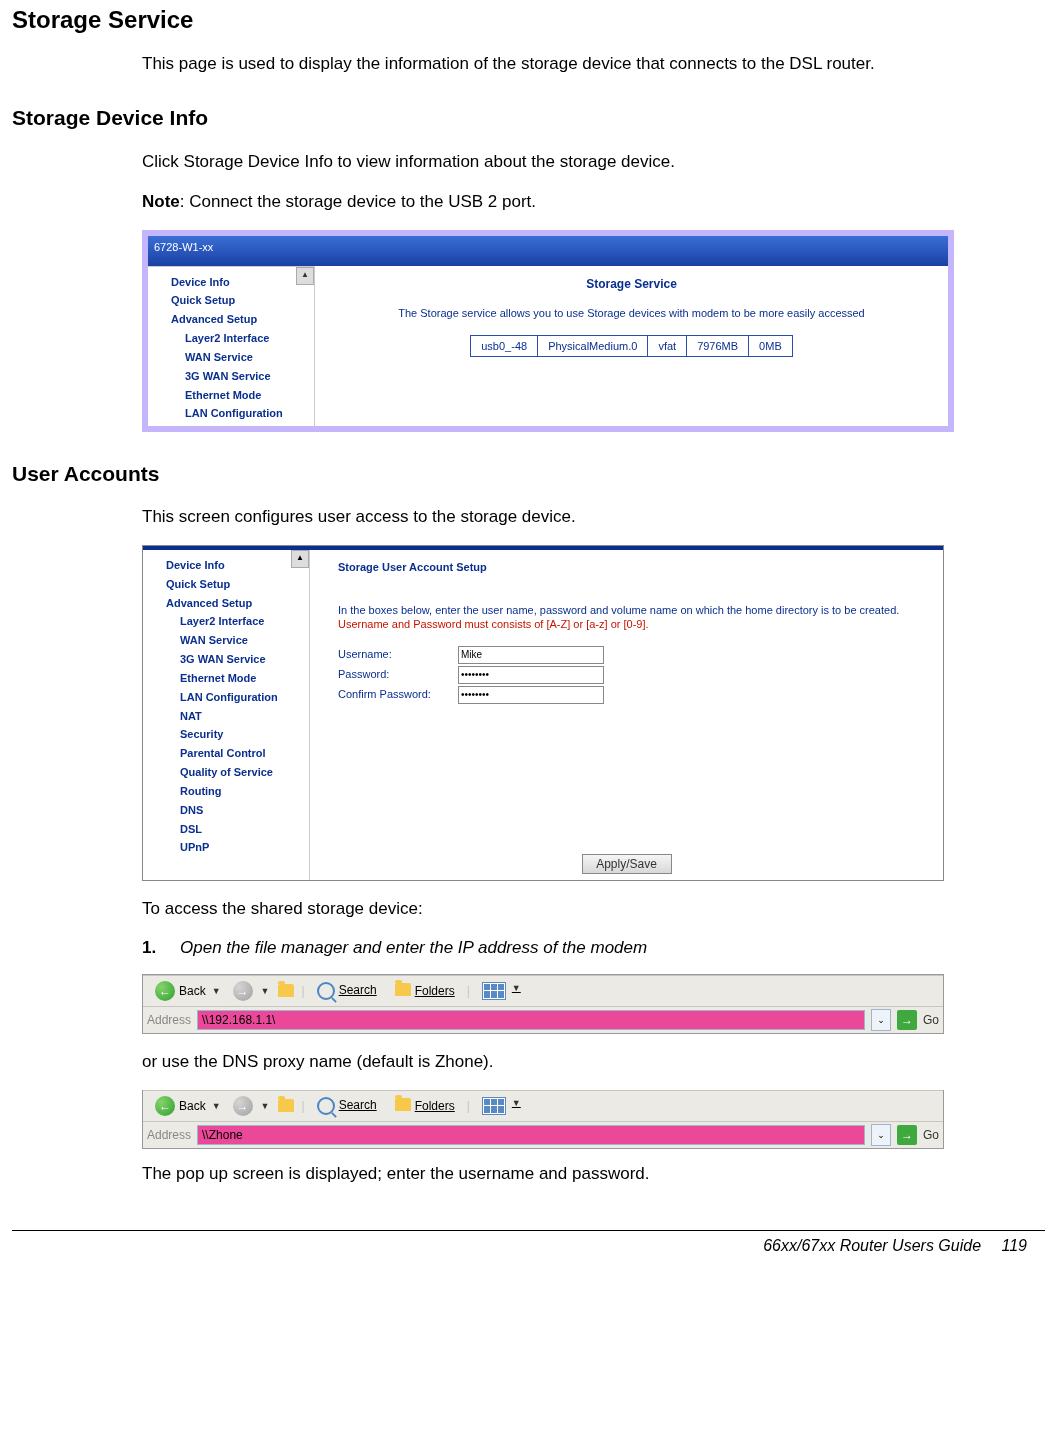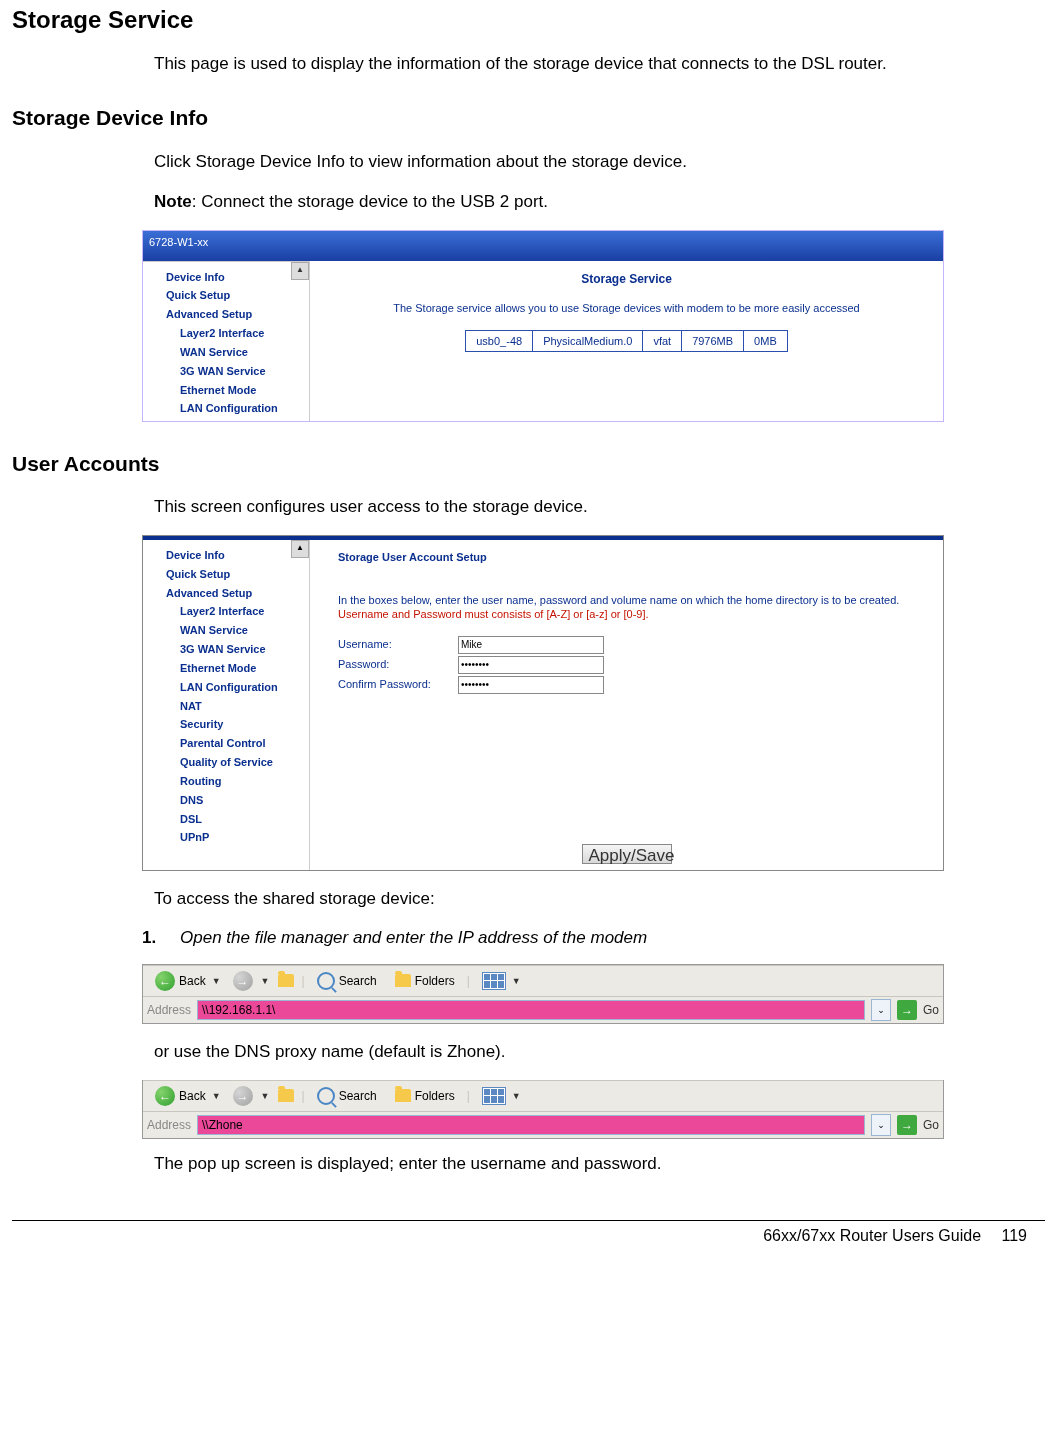--- a/index.html
+++ b/index.html
@@ -22,31 +22,30 @@
     font-size: 21px;
     font-weight: bold;
     margin: 28px 0 18px 0;
   }
   .indent {
     margin-left: 130px;
     margin-right: 10px;
   }
   .para {
     margin-bottom: 16px;
-    margin-left: 12px;
   }
   .note-label { font-weight: bold; }
   .step-row { display: flex; gap: 18px; margin-bottom: 14px; }
   .step-num { font-weight: bold; min-width: 20px; }
   .step-txt { font-style: italic; }
 
   
   .shot1 {
     width: 800px;
-    border: 1px solid #c4b5fd;
+    border: 6px solid #c4b5fd;
     font-family: Verdana, Arial, sans-serif;
     font-size: 12px;
     margin-bottom: 10px;
   }
   .shot1 .titlebar {
     height: 22px;
     background: linear-gradient(to bottom,#3a6fd6,#1a3fa3);
     color: #fff;
     font-size: 11px;
     padding: 4px 6px;
@@ -153,21 +152,21 @@
   }
   .applybtn {
     position: absolute;
     bottom: 6px;
     left: 50%;
     transform: translateX(-50%);
     width: 90px;
     height: 20px;
     background: linear-gradient(to bottom,#f5f5f5,#d8d8d8);
     border: 1px solid #888;
-    font-size: 17px;
+    font-size: 12px;
     color: #333;
     cursor: pointer;
   }
 
   
   .explorer {
     width: 800px;
     border: 1px solid #999;
     font-family: Tahoma, Verdana, sans-serif;
     font-size: 12px;
@@ -210,23 +209,24 @@
     color: #fff; font-weight: bold; font-size: 12px;
   }
   .icon-green { background: radial-gradient(circle at 30% 30%, #84d36b, #2f9f2f); }
   .icon-grey { background: radial-gradient(circle at 30% 30%, #d5d5d5, #a0a0a0); }
   .dd { font-size: 9px; color: #333; margin-left: 2px; }
   .folder-up {
     width: 20px; height: 20px;
     display: inline-flex; align-items: center; justify-content: center;
   }
   .search-btn, .folders-btn, .views-btn {
-    display: flex; align-items: center; gap: 4px;
+    display: flex; gap: 4px;
     padding: 2px 6px;
     cursor: pointer;
+    text-decoration: underline;
   }
   .mag {
     width: 14px; height: 14px; border: 2px solid #4a86c5; border-radius: 50%;
     position: relative;
   }
   .mag::after {
     content: ''; position: absolute;
     width: 6px; height: 2px; background: #4a86c5;
     bottom: -3px; right: -4px; transform: rotate(45deg);
   }
@@ -277,20 +277,21 @@
 
   
   .footer {
     margin-top: 44px;
     border-top: 1px solid #000;
     padding-top: 4px;
     text-align: right;
     font-size: 16px;
     padding-right: 18px;
     padding-bottom: 14px;
+    font-style: italic;
   }
   .footer .pg { margin-left: 16px; }
 </style>
 </head>
 <body>
 
 <div class="page">
 
   <h1 class="section">Storage Service</h1>
   <div class="indent">

